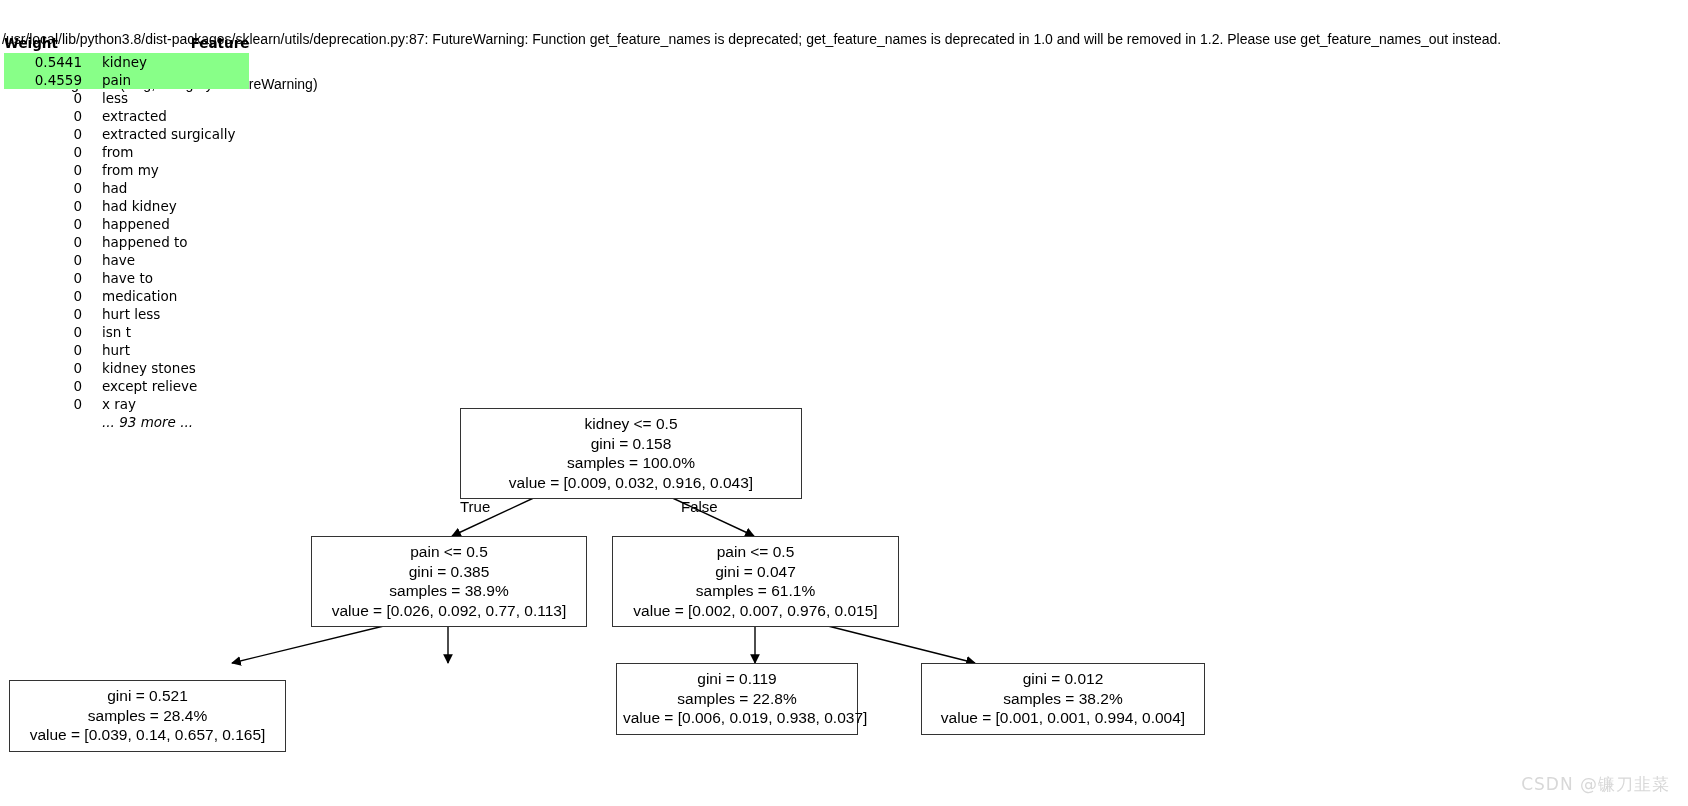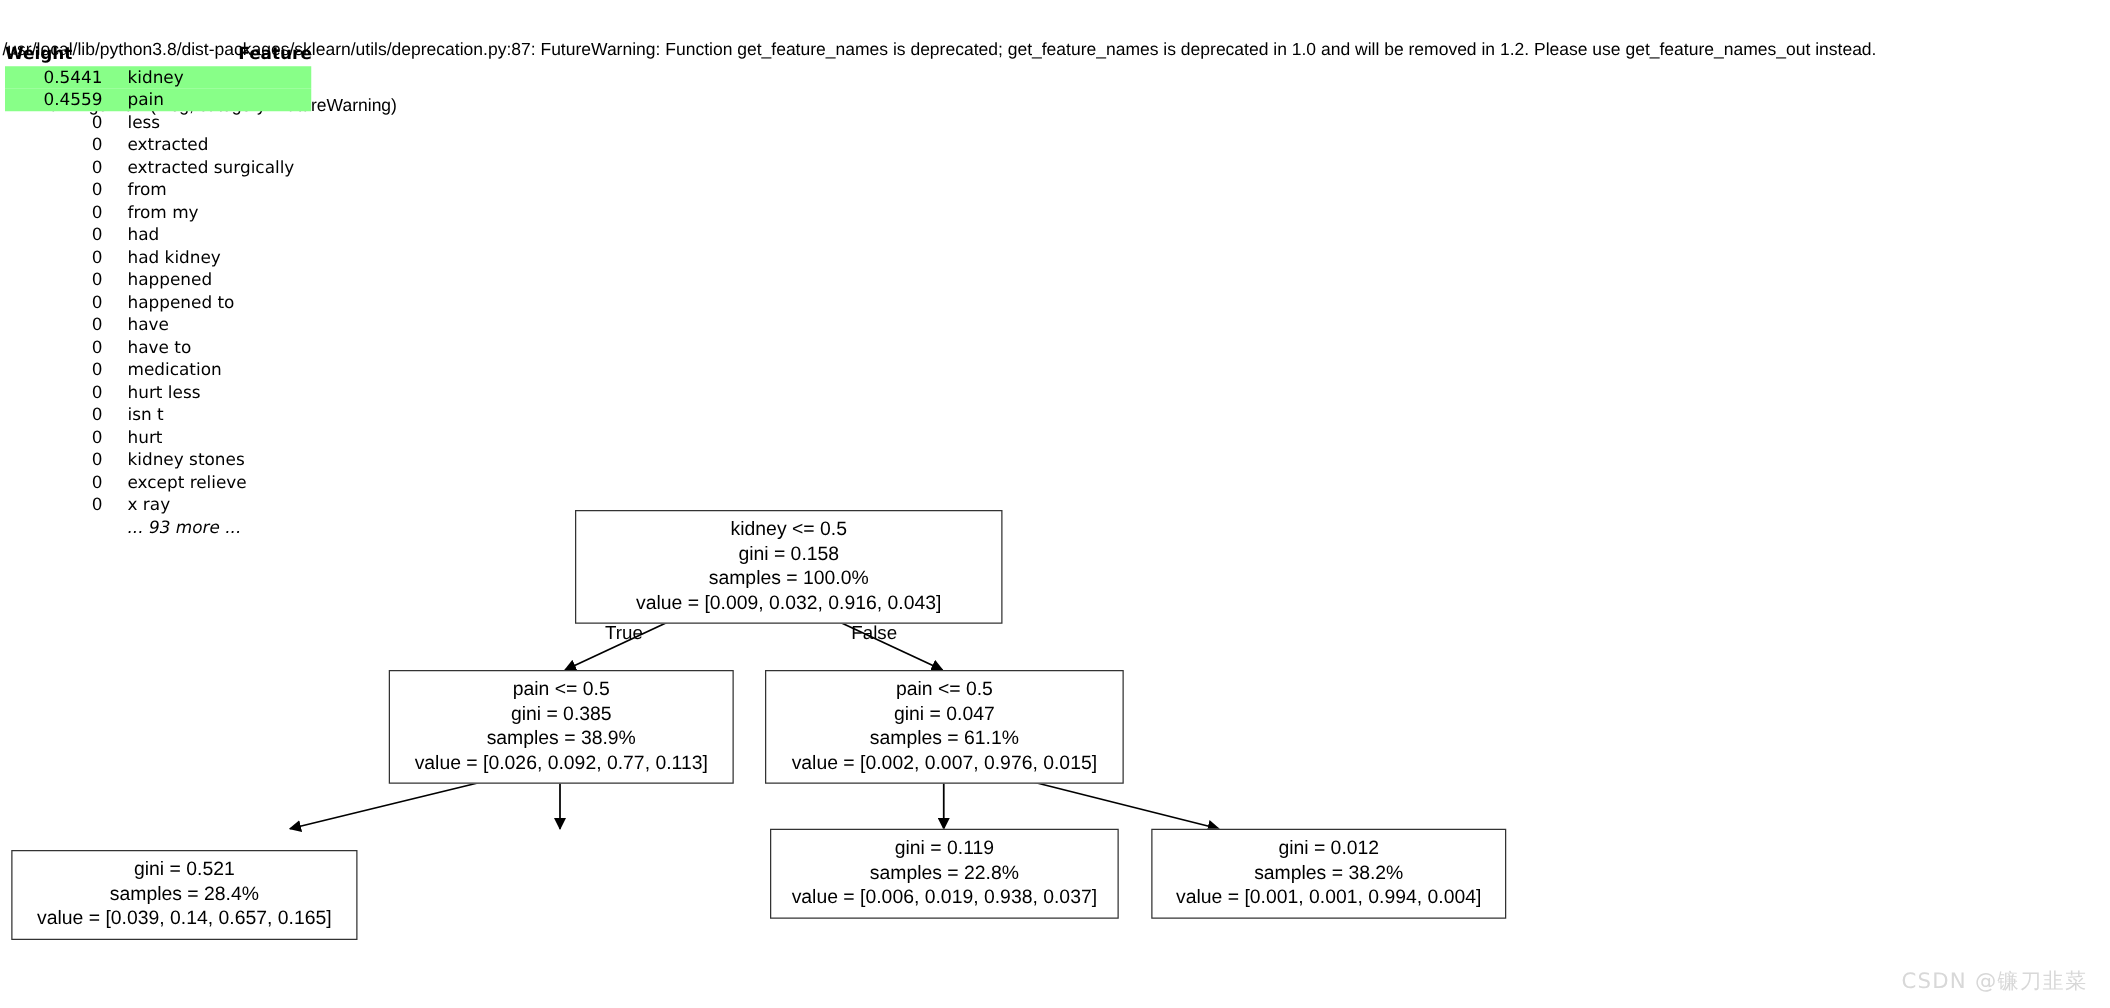--- a/index.html
+++ b/index.html
@@ -233,21 +233,21 @@
     <line x1="820" y1="624" x2="975" y2="663" stroke="#000" stroke-width="1.4" marker-end="url(#arrow)"></line>
   </svg>
 
   <div class="node" style="left:460px; top:408px; width:342px;">
     <div>kidney &lt;= 0.5</div>
     <div>gini = 0.158</div>
     <div>samples = 100.0%</div>
     <div>value = [0.009, 0.032, 0.916, 0.043]</div>
   </div>
 
-  <div class="edge-label" style="left:484px; top:498px;">True</div>
+  <div class="edge-label" style="left:460px; top:498px;">True</div>
   <div class="edge-label" style="left:681px; top:498px;">False</div>
 
   <div class="node" style="left:311px; top:536px; width:276px;">
     <div>pain &lt;= 0.5</div>
     <div>gini = 0.385</div>
     <div>samples = 38.9%</div>
     <div>value = [0.026, 0.092, 0.77, 0.113]</div>
   </div>
 
   <div class="node" style="left:612px; top:536px; width:287px;">
@@ -257,21 +257,21 @@
     <div>value = [0.002, 0.007, 0.976, 0.015]</div>
   </div>
 
   <div class="node" style="left:9px; top:663px; width:277px;margin-top:17px;">
     <div>gini = 0.521</div>
     <div>samples = 28.4%</div>
     <div>value = [0.039, 0.14, 0.657, 0.165]</div>
   </div>
 
 
-  <div class="node" style="left:616px; top:663px; width:279px;">
+  <div class="node" style="left:616px; top:663px; width:242px;">
     <div>gini = 0.119</div>
     <div>samples = 22.8%</div>
     <div>value = [0.006, 0.019, 0.938, 0.037]</div>
   </div>
 
   <div class="node" style="left:921px; top:663px; width:284px;">
     <div>gini = 0.012</div>
     <div>samples = 38.2%</div>
     <div>value = [0.001, 0.001, 0.994, 0.004]</div>
   </div>

